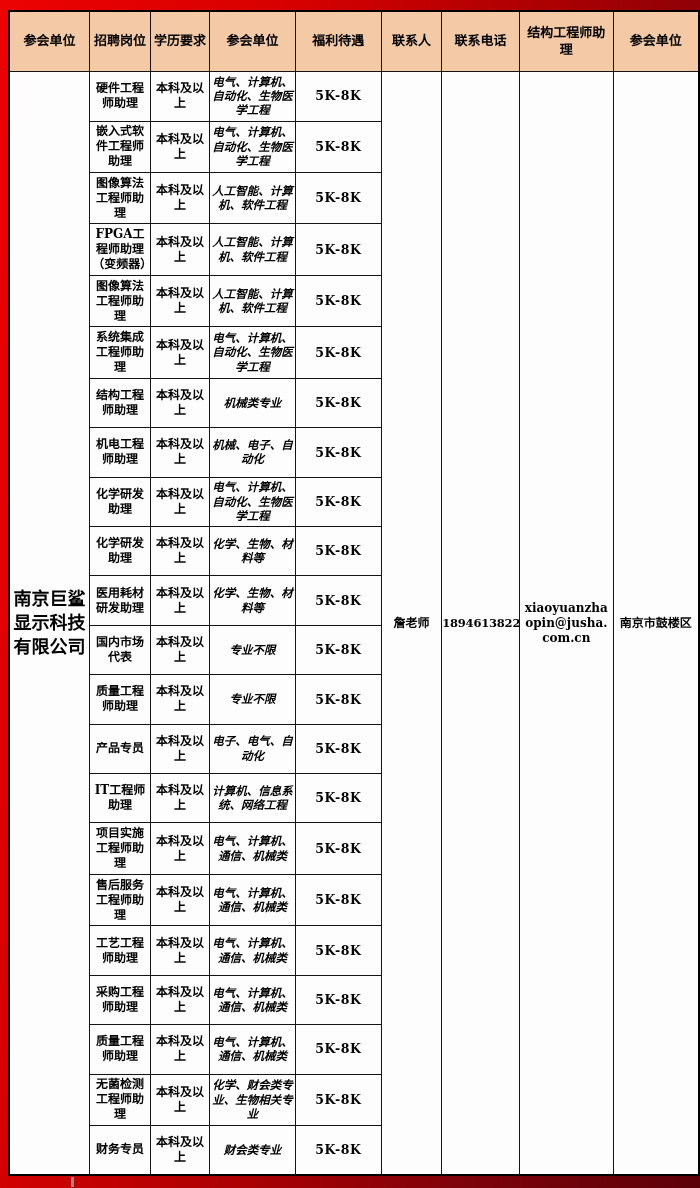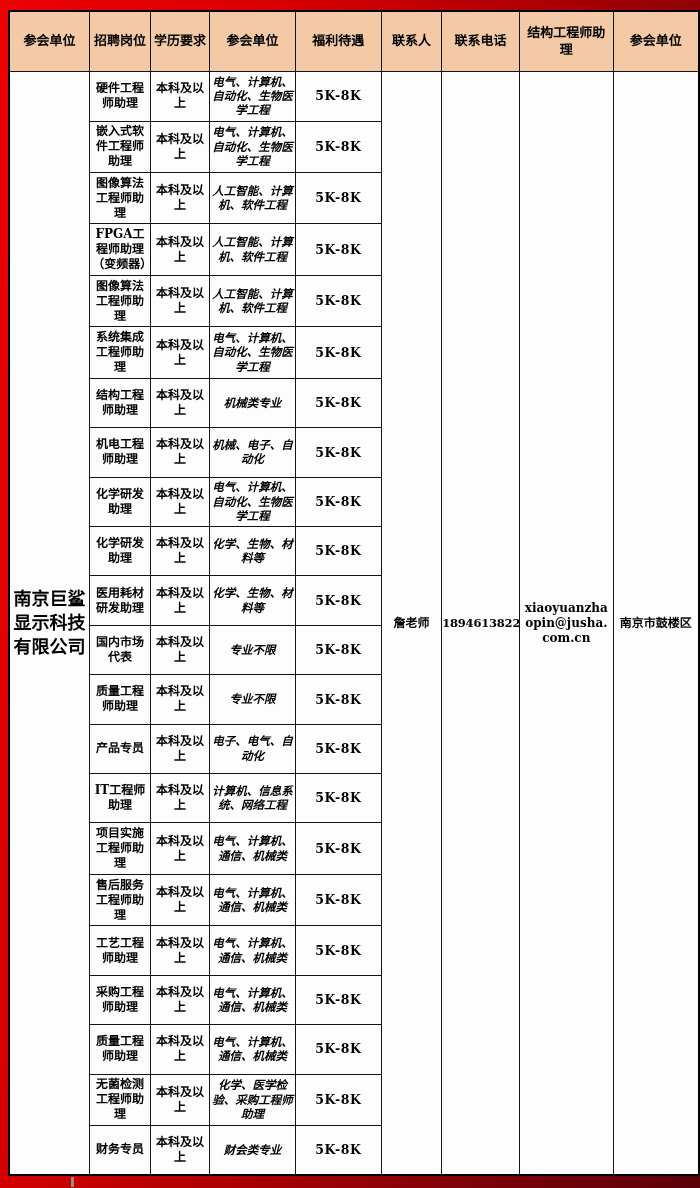--- a/index.html
+++ b/index.html
@@ -207,21 +207,21 @@
         </tr>
         <tr>
           <td class="position">质量工程师助理</td>
           <td class="education">本科及以上</td>
           <td class="major">电气、计算机、通信、机械类</td>
           <td class="salary">5K-8K</td>
         </tr>
         <tr>
           <td class="position">无菌检测工程师助理</td>
           <td class="education">本科及以上</td>
-          <td class="major">化学、医学检验、采购工程师助理</td>
+          <td class="major">化学、财会类专业、生物相关专业</td>
           <td class="salary">5K-8K</td>
         </tr>
         <tr>
           <td class="position">财务专员</td>
           <td class="education">本科及以上</td>
           <td class="major">财会类专业</td>
           <td class="salary">5K-8K</td>
         </tr>
       </tbody>
   </table>

